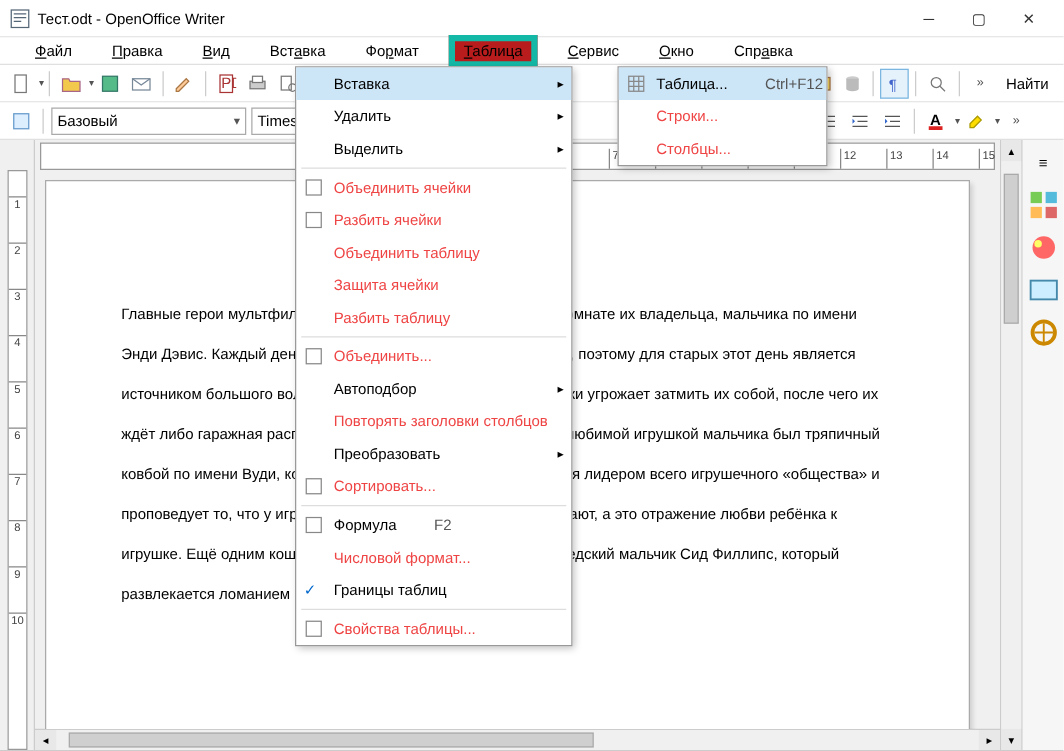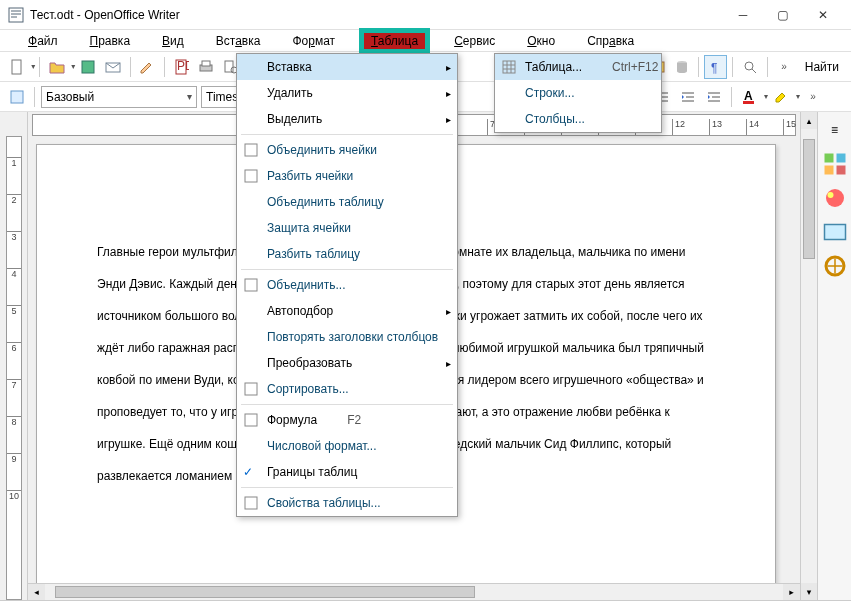--- a/index.html
+++ b/index.html
@@ -56,21 +56,21 @@
 
 .hscroll { height:17px; background:#f0f0f0; border-top:1px solid #ccc; display:flex; }
 .hscroll .arrow { width:17px; background:#e8e8e8; display:flex; align-items:center; justify-content:center; font-size:9px; }
 .hscroll .track { flex:1; position:relative; }
 .hscroll .thumb { position:absolute; top:2px; bottom:2px; left:10px; width:420px; background:#cfcfcf; border:1px solid #aaa; }
 
 
 .dropdown { position:absolute; background:#fff; border:1px solid #999; box-shadow:2px 2px 6px rgba(0,0,0,.25); z-index:100; }
 .dropdown .mi { height:26px; display:flex; align-items:center; padding:0 20px 0 30px; position:relative; white-space:nowrap; }
 .dropdown .mi .iconcell { position:absolute; left:4px; width:20px; display:flex; justify-content:center; }
-.dropdown .mi.disabled { color:#0c4a6e; }
+.dropdown .mi.disabled { color:#ef4444; }
 .dropdown .mi.highlight { background:#cde6f7; }
 .dropdown .mi .shortcut { margin-left: 30px; color:#555; }
 .dropdown .mi .sub-arrow { position:absolute; right:6px; font-size:10px; }
 .dropdown hr { border:none; border-top:1px solid #ddd; margin: 2px 4px; }
 .dropdown .check { position:absolute; left:6px; color:#0066cc; }
 
 .submenu { left: 220px; top: 0; width: 168px; }
 
 
 .statusbar { height:22px; border-top:1px solid #ccc; display:flex; align-items:center; background:#fff; font-size:11px; }

